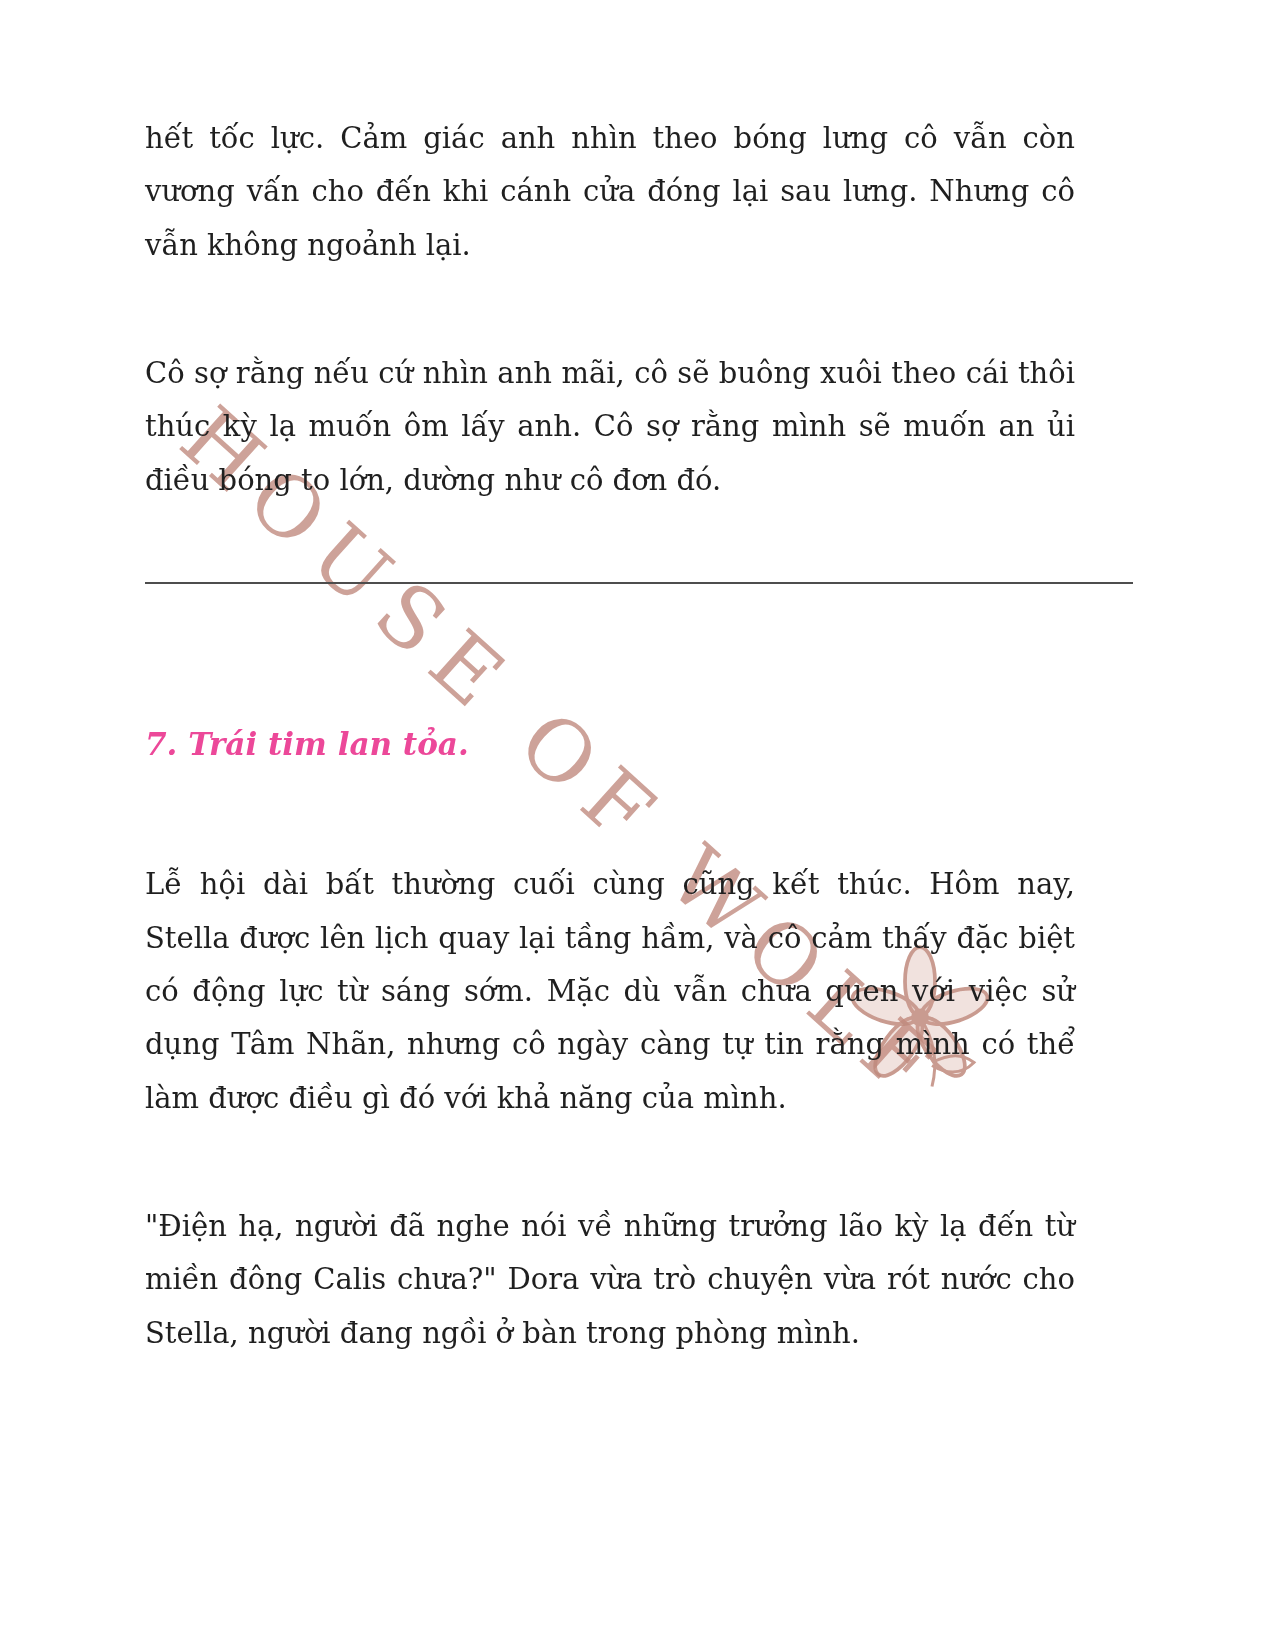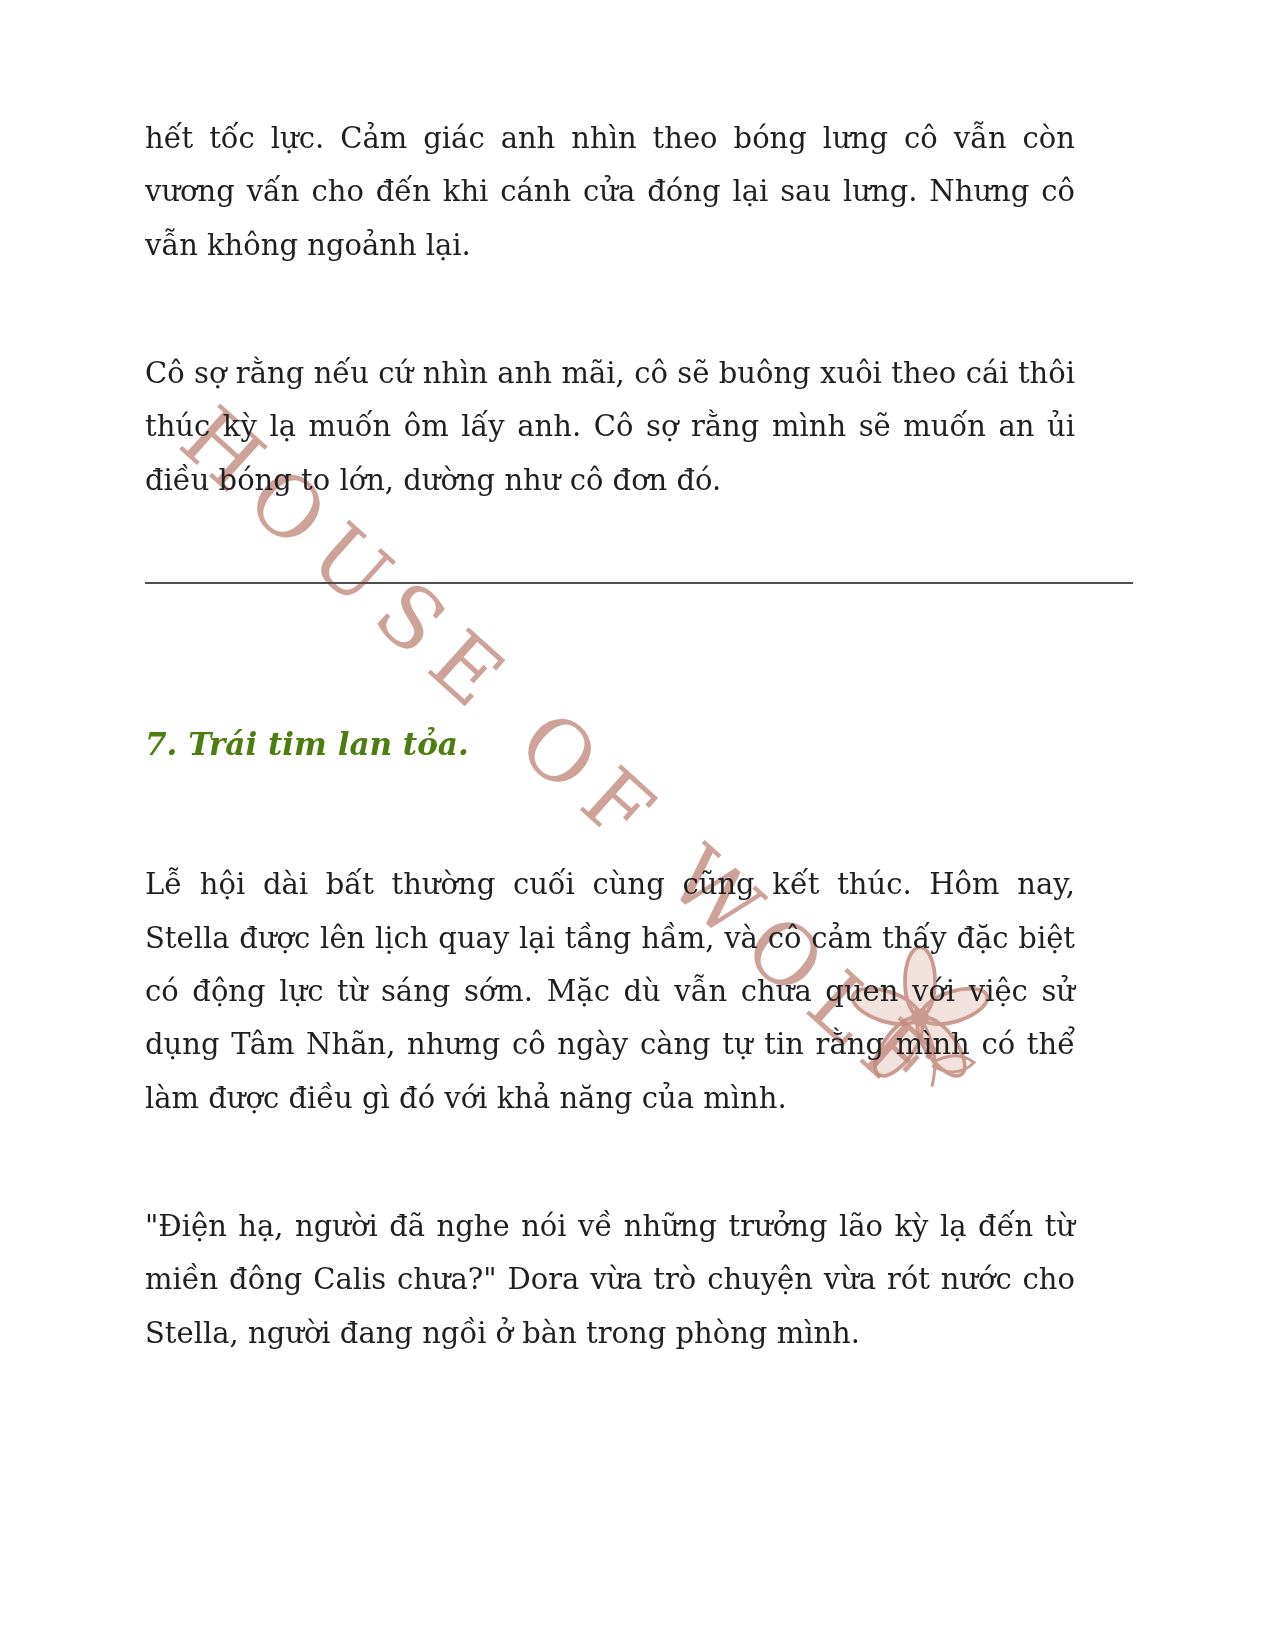--- a/index.html
+++ b/index.html
@@ -60,21 +60,21 @@
     border: none;
     border-top: 2px solid #4d4d4d;
     margin: 30px 0 0 0;
     width: 988px;
   }
   h2.chapter-heading {
     margin: 142px 0 96px 0;
     font-size: 31px;
     font-weight: bold;
     font-style: italic;
-    color: #4d7c0f;
+    color: #ec4899;
   }
 </style>
 </head>
 <body>
 
 <div class="page">
 
   <div class="watermark">HOUSE OF WOLF</div>
 
   <svg class="flower" viewBox="0 0 100 100" xmlns="http://www.w3.org/2000/svg">

